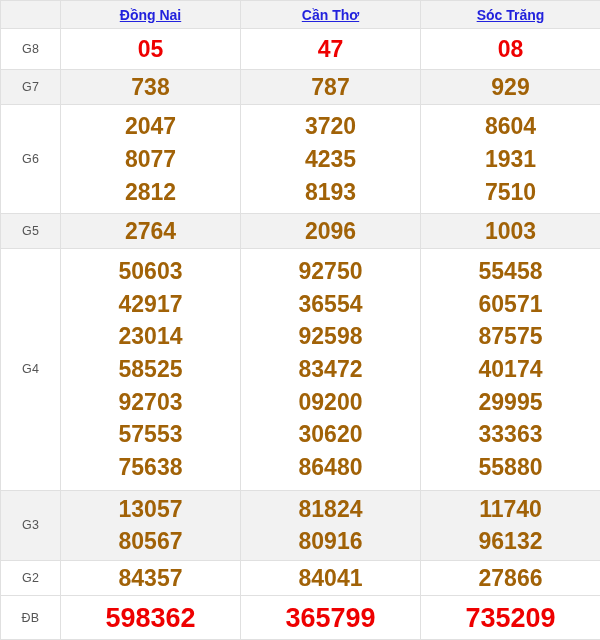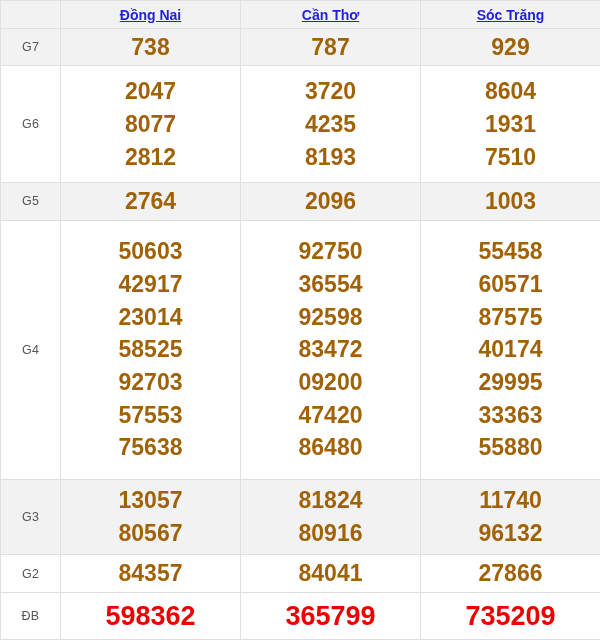--- a/index.html
+++ b/index.html
@@ -129,20 +129,32 @@
       </th>
       <th class="province-cell">
         <span class="province-link">Cần Thơ</span>
       </th>
       <th class="province-cell">
         <span class="province-link">Sóc Trăng</span>
       </th>
     </tr>
   </thead>
   <tbody id="table-body">
+      <tr class="prize-row plain r-g8">
+        <td class="label-cell">G8</td>
+        <td class="num-cell accent">
+          <span class="num-line">05</span>
+        </td>
+        <td class="num-cell accent">
+          <span class="num-line">47</span>
+        </td>
+        <td class="num-cell accent last">
+          <span class="num-line">08</span>
+        </td>
+      </tr>
       <tr class="prize-row stripe r-g7">
         <td class="label-cell">G7</td>
         <td class="num-cell">
           <span class="num-line">738</span>
         </td>
         <td class="num-cell">
           <span class="num-line">787</span>
         </td>
         <td class="num-cell last">
           <span class="num-line">929</span>
@@ -188,21 +200,21 @@
           <span class="num-line">92703</span>
           <span class="num-line">57553</span>
           <span class="num-line">75638</span>
         </td>
         <td class="num-cell">
           <span class="num-line">92750</span>
           <span class="num-line">36554</span>
           <span class="num-line">92598</span>
           <span class="num-line">83472</span>
           <span class="num-line">09200</span>
-          <span class="num-line">47420</span>
+          <span class="num-line">30620</span>
           <span class="num-line">86480</span>
         </td>
         <td class="num-cell last">
           <span class="num-line">55458</span>
           <span class="num-line">60571</span>
           <span class="num-line">87575</span>
           <span class="num-line">40174</span>
           <span class="num-line">29995</span>
           <span class="num-line">33363</span>
           <span class="num-line">55880</span>

